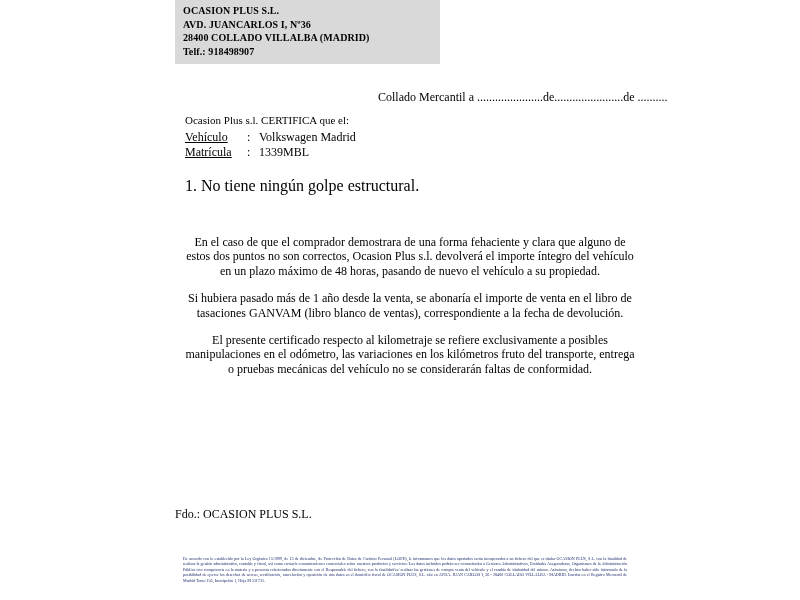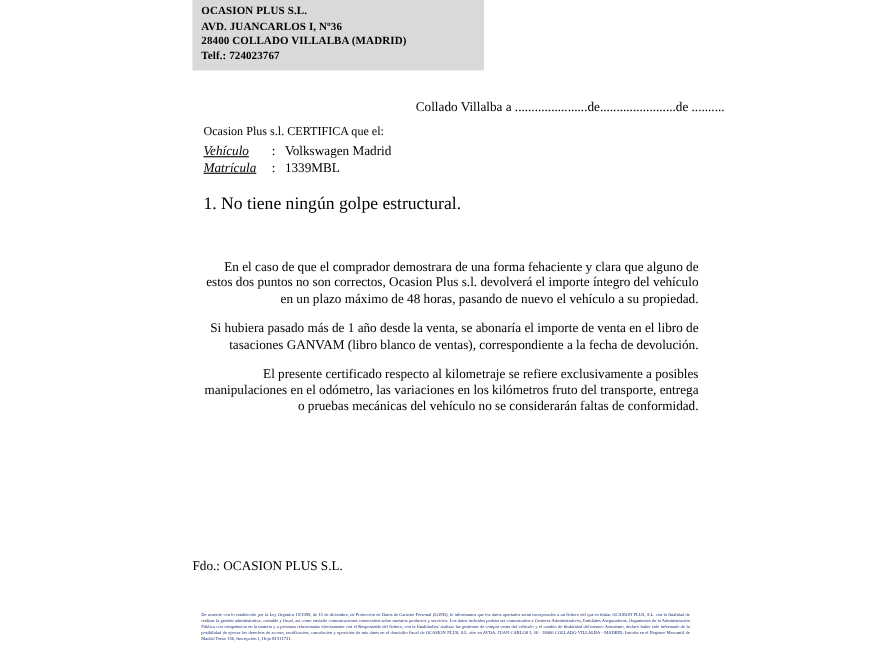--- a/index.html
+++ b/index.html
@@ -63,21 +63,20 @@
     top: 130px;
     font-size: 12px;
     line-height: 14.5px;
   }
   .vdata .row {
     display: flex;
   }
   .vdata .lbl {
     width: 62px;
     text-decoration: underline;
-    font-style: italic;
   }
   .vdata .sep {
     width: 12px;
   }
 
   
   .point {
     position: absolute;
     left: 185px;
     font-size: 16px;
@@ -87,21 +86,21 @@
   .point-2 { top: 201px; }
 
   
   .paras {
     position: absolute;
     left: 185px;
     top: 235px;
     width: 450px;
     font-size: 12px;
     line-height: 14.4px;
-    text-align: right;
+    text-align: center;
   }
   .paras p {
     margin: 0 0 13px 0;
   }
   .paras p:last-child { margin-bottom: 0; }
 
   
   .signature {
     position: absolute;
     left: 175px;
@@ -126,24 +125,24 @@
 </style>
 </head>
 <body>
 
 <div class="page">
 
   <div class="header-box">
     <div class="line">OCASION PLUS S.L.</div>
     <div class="line">AVD. JUANCARLOS I, Nº36</div>
     <div class="line">28400 COLLADO VILLALBA (MADRID)</div>
-    <div class="line">Telf.: 724023767</div>
+    <div class="line">Telf.: 918498907</div>
   </div>
 
-  <div class="date-line">Collado Villalba a ......................de.......................de ..........</div>
+  <div class="date-line">Collado Mercantil a ......................de.......................de ..........</div>
 
   <div class="certifica">Ocasion Plus s.l. CERTIFICA que el:</div>
 
   <div class="vdata">
     <div class="row">
       <span class="lbl">Vehículo</span>
       <span class="sep">:</span>
       <span>Volkswagen Madrid</span>
     </div>
     <div class="row">

